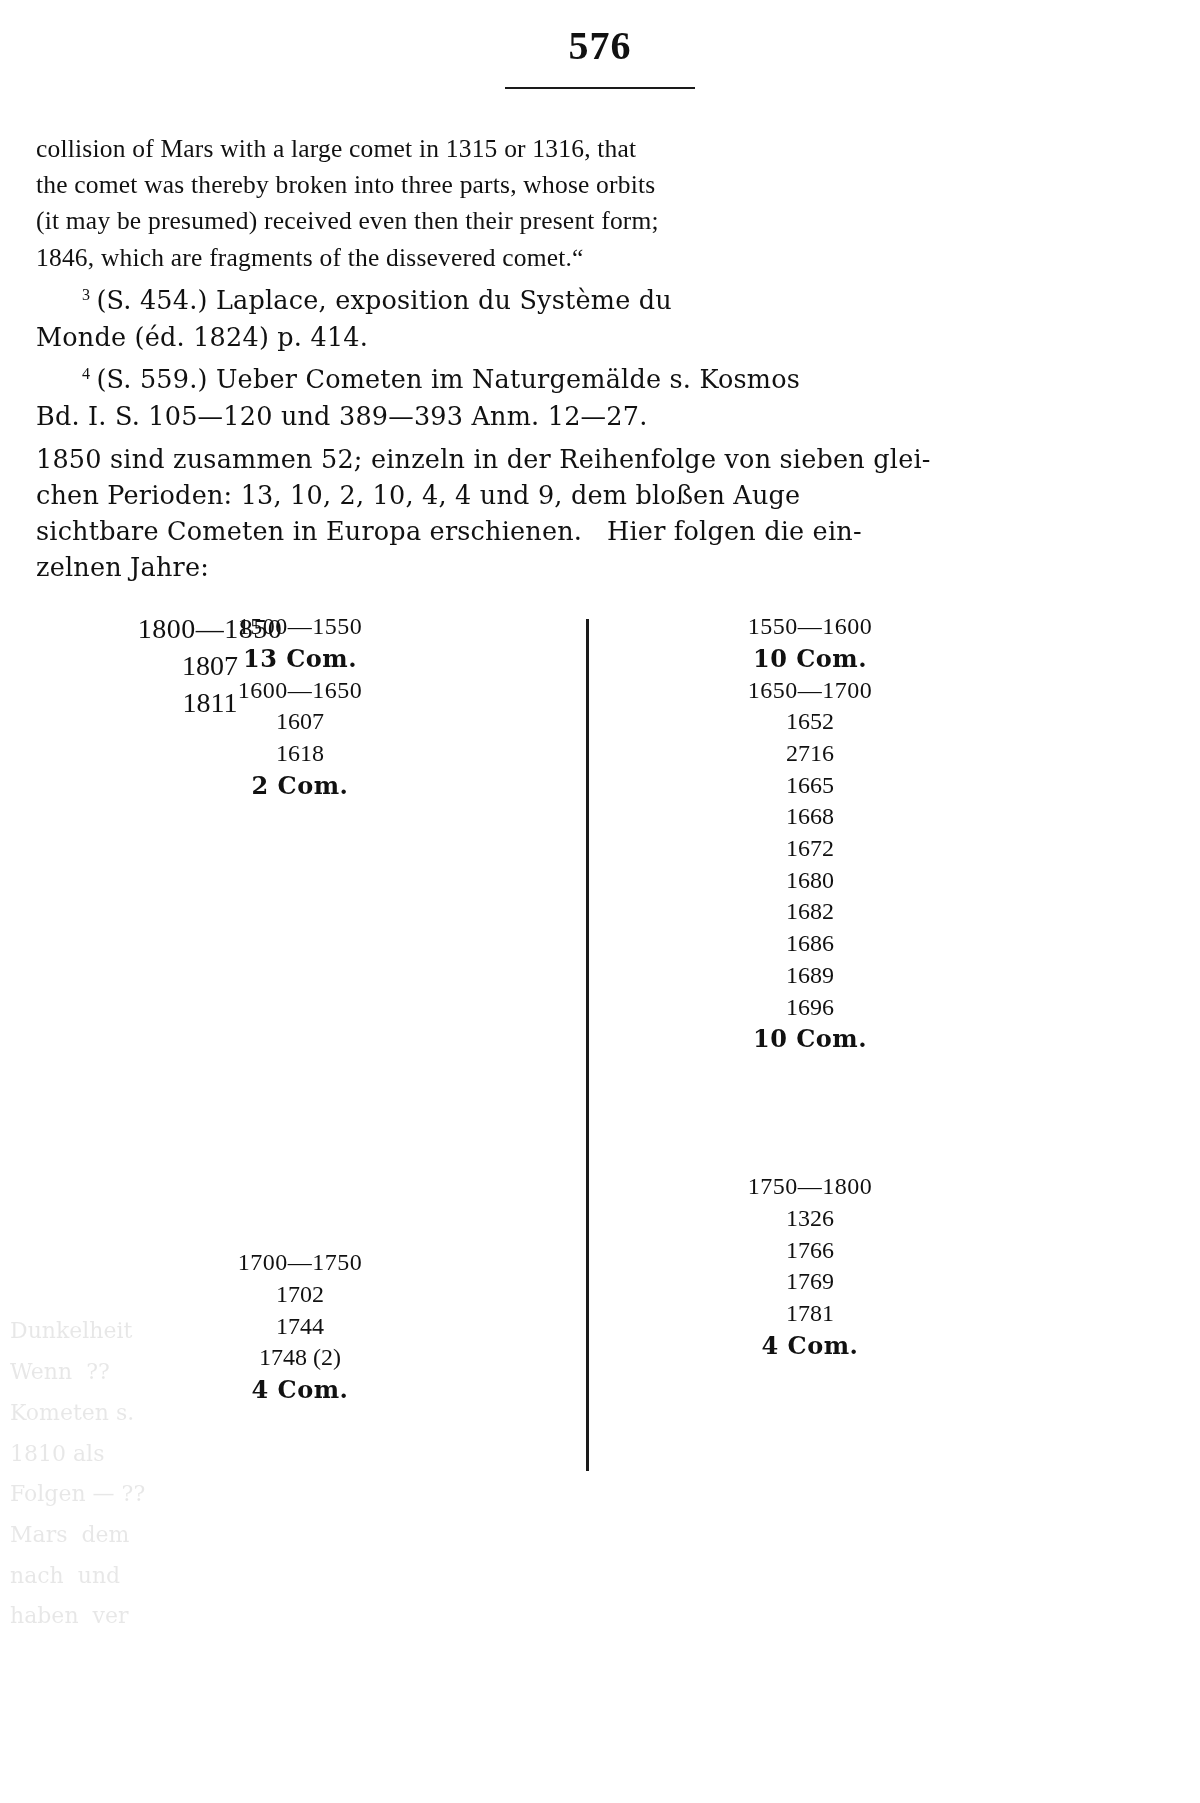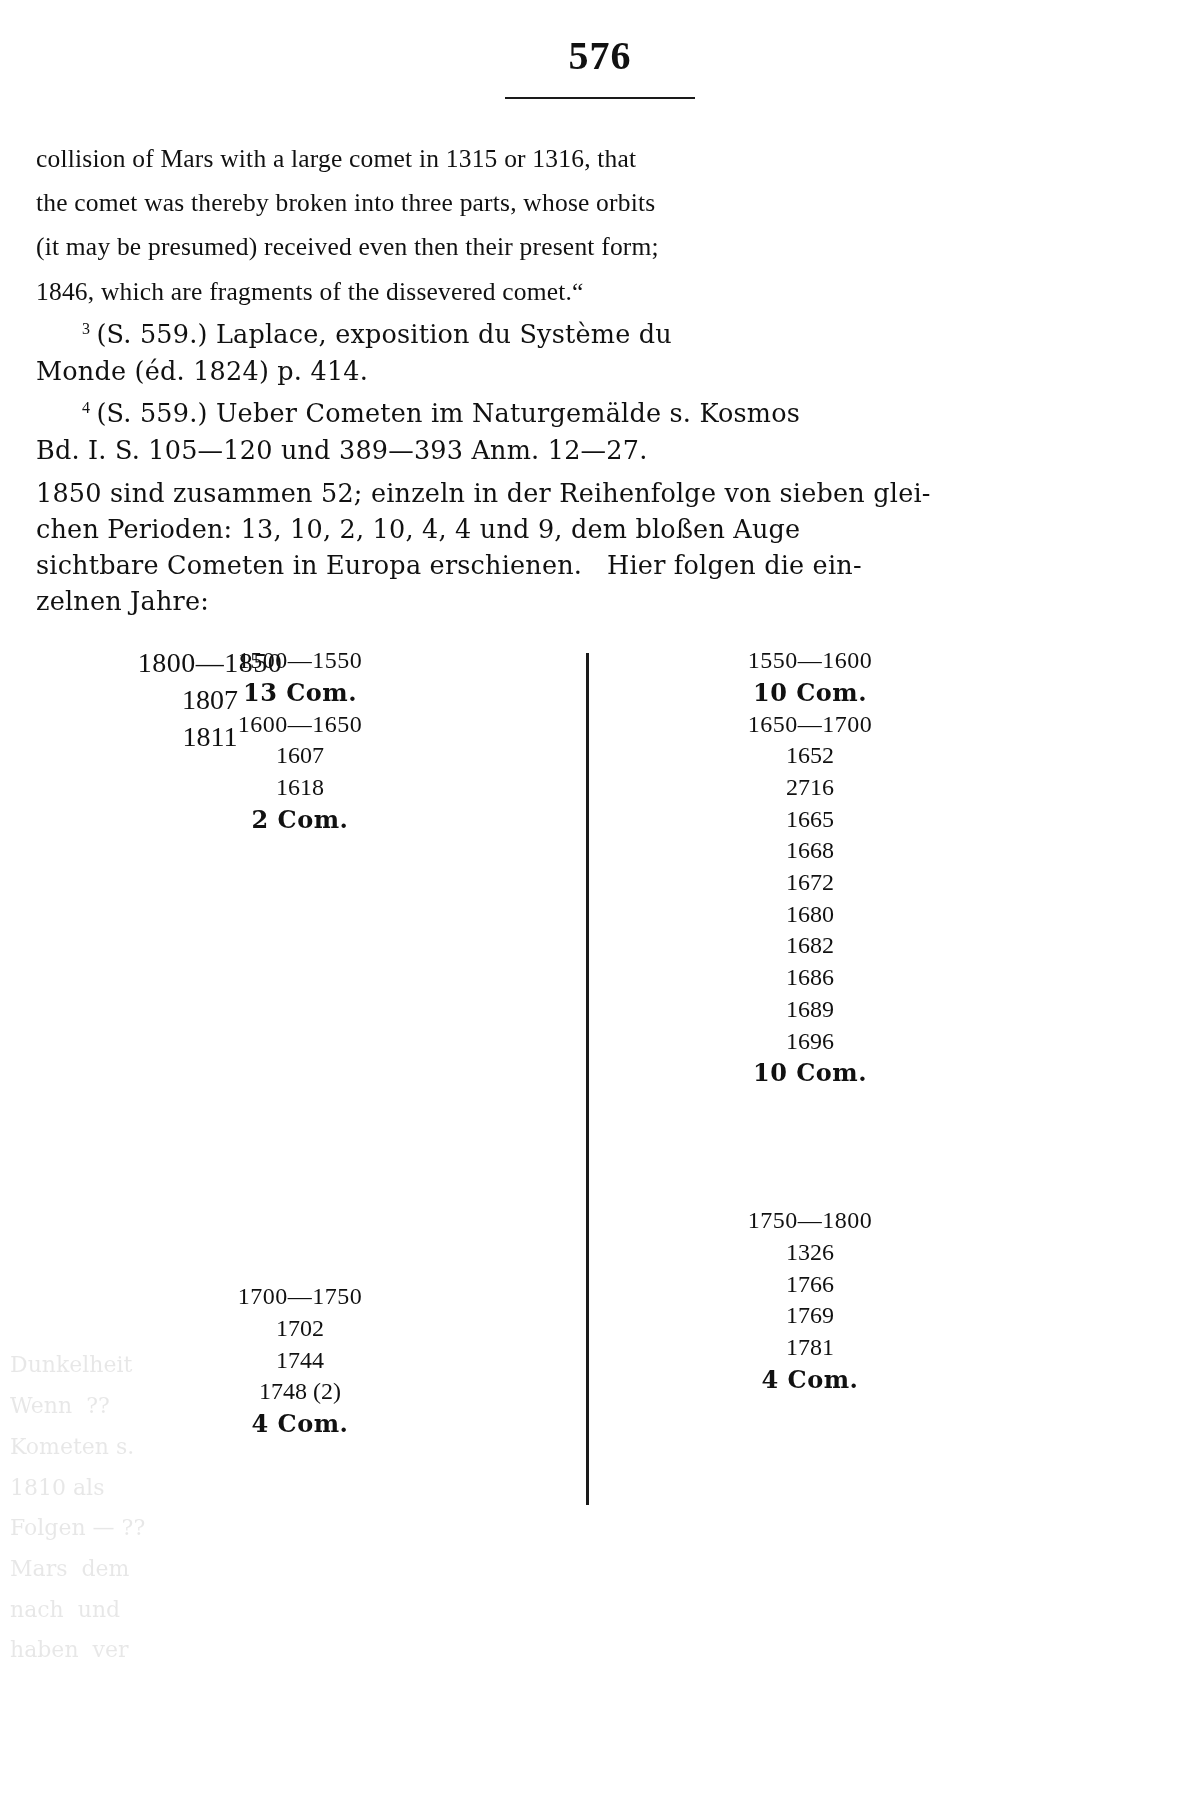--- a/index.html
+++ b/index.html
@@ -21,21 +21,21 @@
     height: 1803px;
     padding: 0;
     box-sizing: border-box;
   }
   .page-number {
     text-align: center;
     font-family: "Liberation Serif", serif;
     font-weight: bold;
     font-size: 40px;
     letter-spacing: 1px;
-    margin-top: 32px;
+    margin-top: 22px;
   }
   .header-rule {
     width: 190px;
     height: 2px;
     background: #1a1a1a;
     margin: 18px auto 0 auto;
   }
   .body-block {
     margin: 42px 36px 0 36px;
     font-size: 25.5px;
@@ -43,21 +43,20 @@
   }
   .para-latin {
     font-family: "Liberation Serif", serif;
     text-align: justify;
     text-justify: inter-word;
     letter-spacing: 0.2px;
   }
   .para-latin .ln {
     display: block;
     white-space: pre;
-    margin-top: 8px;
   }
   .just {
     display: flex;
     justify-content: space-between;
     white-space: pre;
   }
   .just.last {
     justify-content: flex-start;
   }
   .fraktur {
@@ -173,21 +172,21 @@
   <div class="body-block">
 
     <div class="para-latin">
       <span class="ln just">collision of Mars with a large comet in 1315 or 1316, that</span>
       <span class="ln just">the comet was thereby broken into three parts, whose orbits</span>
       <span class="ln just">(it may be presumed) received even then their present form;</span>
       <span class="ln just last">1846, which are fragments of the dissevered comet.“</span>
     </div>
 
     <div class="note">
-      <span class="ln"><span class="indent"></span><sup class="fn">3</sup> <span class="fraktur">(S. 559.) Laplace, exposition du Système du</span></span>
+      <span class="ln"><span class="indent"></span><sup class="fn">3</sup> <span class="fraktur">(S. 454.) Laplace, exposition du Système du</span></span>
       <span class="ln fraktur">Monde (éd. 1824) p. 414.</span>
     </div>
 
     <div class="note">
       <span class="ln"><span class="indent"></span><sup class="fn">4</sup> <span class="fraktur">(S. 559.) Ueber Cometen im Naturgemälde s. Kosmos</span></span>
       <span class="ln fraktur">Bd. I. S. 105—120 und 389—393 Anm. 12—27.</span>
     </div>
 
     <div class="note">
       <span class="ln fraktur">1850 sind zusammen 52; einzeln in der Reihenfolge von sieben glei-</span>

